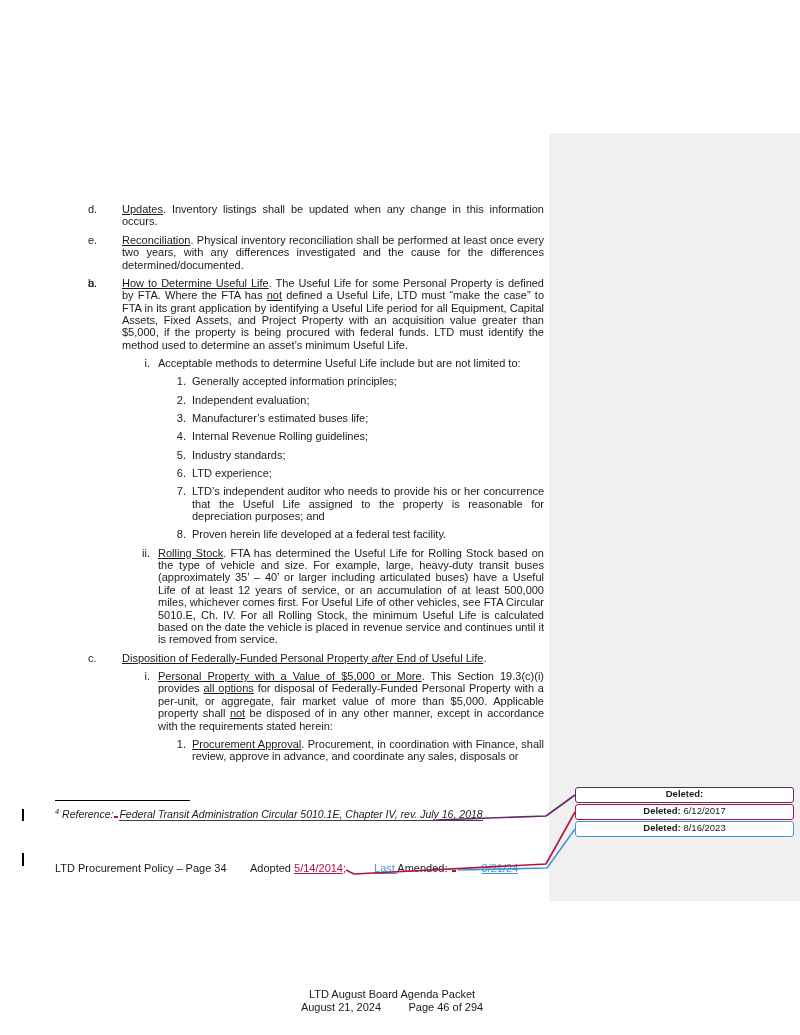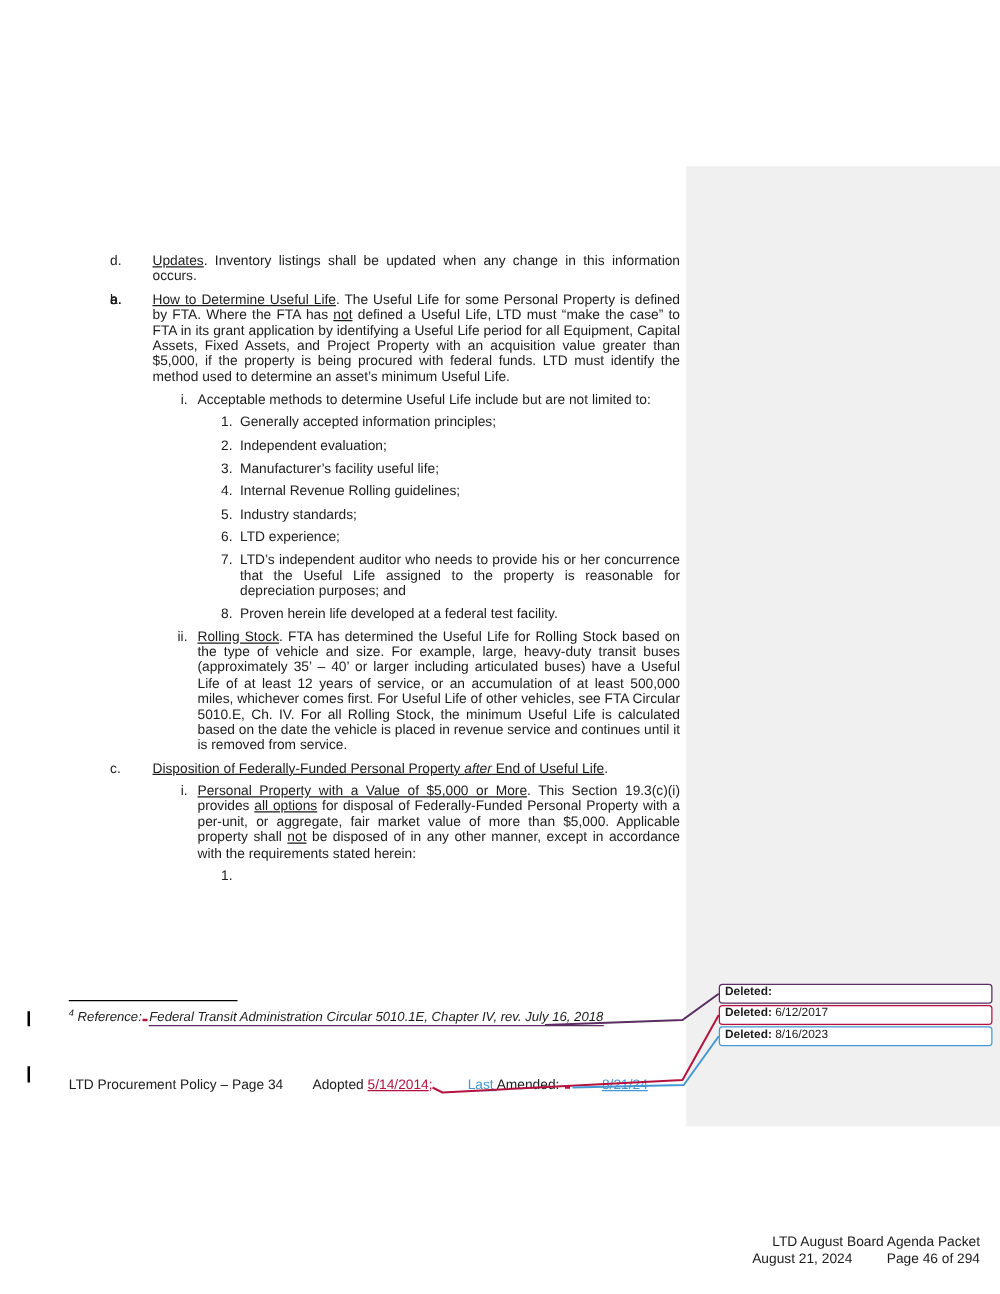--- a/index.html
+++ b/index.html
@@ -37,45 +37,46 @@
   .bar-1{top:809px;height:12px;}
   .bar-2{top:853px;height:13px;}
 
   
   .doc-footer{position:absolute;top:862px;left:0;width:549px;font-size:11px;line-height:13px;}
   .doc-footer .f-left{position:absolute;left:55px;top:0;white-space:nowrap;}
   .doc-footer .f-right{position:absolute;left:250px;top:0;white-space:nowrap;}
 
   
   .comment-box{position:absolute;left:575px;width:219px;height:15.5px;box-sizing:border-box;
-    background:#fff;border-radius:3px;padding:0 4px;font-size:9.5px;line-height:12.5px;white-space:nowrap;overflow:hidden;}
+    background:#fff;border-radius:3px;padding:0 4px;font-size:9.5px;line-height:12.5px;white-space:nowrap;overflow:hidden;text-align:center;}
   .comment-box .c-label{font-weight:bold;}
   .cb-0{top:787px;border:1.6px solid #5b2d62;}
   .cb-1{top:804px;border:1.6px solid #b5123f;}
   .cb-2{top:821px;border:1.6px solid #4499d4;}
 
   
   .connectors{position:absolute;left:0;top:0;pointer-events:none;}
 
   
-  .packet-footer{position:absolute;top:988px;left:0;width:784px;text-align:right;font-size:11px;line-height:13px;}
+  .packet-footer{position:absolute;top:988px;left:0;width:784px;text-align:center;font-size:11px;line-height:13px;}
   .packet-footer .line2{white-space:pre;}
 </style>
 </head>
 <body>
 
 <div class="margin-area"></div>
 
 <div class="doc-body">
   <div class="para p-alpha">
     <span class="lbl">d.</span>
     <span><span class="seg u">Updates</span><span class="seg">. Inventory listings shall be updated when any change in this information occurs.</span></span>
   </div>
   <div class="para p-alpha">
     <span class="lbl">e.</span>
+    <span><span class="seg u">Reconciliation</span><span class="seg">. Physical inventory reconciliation shall be performed at least once every two years, with any differences investigated and the cause for the differences determined/documented.</span></span>
   </div>
   <div class="para p-alpha">
     <span class="lbl">a.</span>
   </div>
   <div class="para p-alpha">
     <span class="lbl">b.</span>
     <span><span class="seg u">How to Determine Useful Life</span><span class="seg">. The Useful Life for some Personal Property is defined by FTA. Where the FTA has </span><span class="seg u">not</span><span class="seg"> defined a Useful Life, LTD must “make the case” to FTA in its grant application by identifying a Useful Life period for all Equipment, Capital Assets, Fixed Assets, and Project Property with an acquisition value greater than $5,000, if the property is being procured with federal funds. LTD must identify the method used to determine an asset’s minimum Useful Life.</span></span>
   </div>
   <div class="para p-roman">
     <span class="lbl">i.</span>
@@ -84,21 +85,21 @@
   <div class="para p-digit">
     <span class="lbl">1.</span>
     <span><span class="seg">Generally accepted information principles;</span></span>
   </div>
   <div class="para p-digit">
     <span class="lbl">2.</span>
     <span><span class="seg">Independent evaluation;</span></span>
   </div>
   <div class="para p-digit">
     <span class="lbl">3.</span>
-    <span><span class="seg">Manufacturer’s facility useful life;</span></span>
+    <span><span class="seg">Manufacturer’s estimated buses life;</span></span>
   </div>
   <div class="para p-digit">
     <span class="lbl">4.</span>
     <span><span class="seg">Internal Revenue Rolling guidelines;</span></span>
   </div>
   <div class="para p-digit">
     <span class="lbl">5.</span>
     <span><span class="seg">Industry standards;</span></span>
   </div>
   <div class="para p-digit">
@@ -120,20 +121,21 @@
   <div class="para p-alpha">
     <span class="lbl">c.</span>
     <span><span class="seg u">Disposition of Federally-Funded Personal Property </span><span class="seg u bi">after</span><span class="seg u"> End of Useful Life</span><span class="seg">.</span></span>
   </div>
   <div class="para p-roman">
     <span class="lbl">i.</span>
     <span><span class="seg u">Personal Property with a Value of $5,000 or More</span><span class="seg">. This Section 19.3(c)(i) provides </span><span class="seg u">all options</span><span class="seg"> for disposal of Federally-Funded Personal Property with a per-unit, or aggregate, fair market value of more than $5,000. Applicable property shall </span><span class="seg u">not</span><span class="seg"> be disposed of in any other manner, except in accordance with the requirements stated herein:</span></span>
   </div>
   <div class="para p-digit">
     <span class="lbl">1.</span>
+    <span><span class="seg u">Procurement Approval</span><span class="seg">. Procurement, in coordination with Finance, shall review, approve in advance, and coordinate any sales, disposals or</span></span>
   </div>
 </div>
 
 <div class="footnote-divider"></div>
 <div class="footnote"><span class="seg sup i">4</span><span class="seg i"> Reference:</span><span class="seg anchor"></span><span class="seg i upurple">Federal Transit Administration Circular 5010.1E, Chapter IV, rev. July 16, 2018</span></div>
 
 <div class="change-bar bar-1"></div>
 <div class="change-bar bar-2"></div>
 
 <div class="doc-footer">

